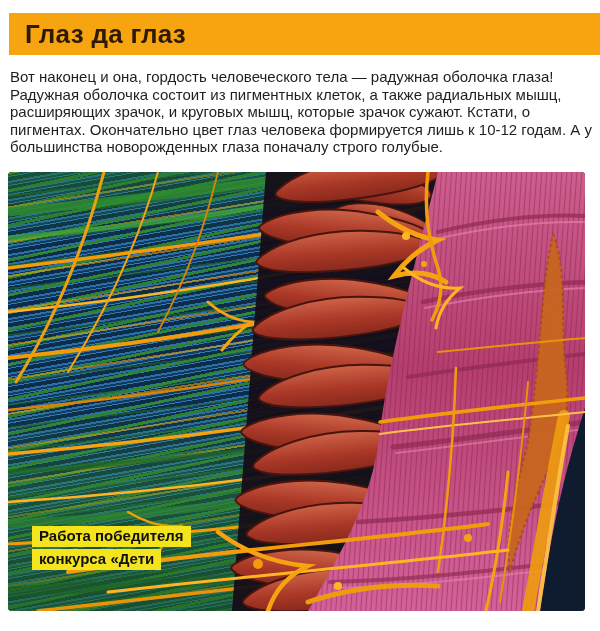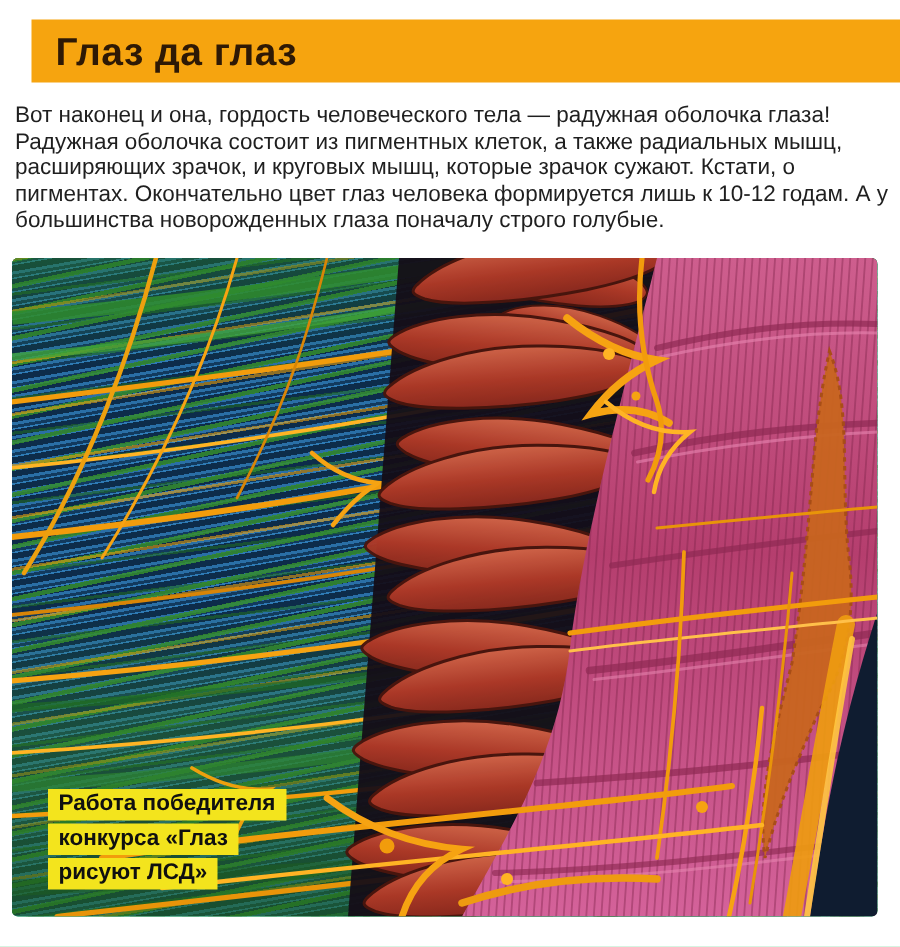--- a/index.html
+++ b/index.html
@@ -1,30 +1,30 @@
 <!DOCTYPE html>
 <html><head>
 <meta charset="utf-8">
 <style>
   html,body{margin:0;padding:0;background:#ffffff;}
   body{width:600px;height:631px;position:relative;font-family:"Liberation Sans",sans-serif;overflow:hidden;}
   .page{position:absolute;inset:0;background:#ffffff;}
 
   
-  .title-bar{position:absolute;left:21px;right:0;top:13px;height:42px;background:#f6a40f;
+  .title-bar{position:absolute;left:9px;right:0;top:13px;height:42px;background:#f6a40f;
              display:flex;align-items:center;padding-left:16px;box-sizing:border-box;}
   .title-bar h1{margin:0;font-size:26px;font-weight:bold;color:#2e1905;letter-spacing:.3px;}
 
   
   .intro{position:absolute;left:10px;top:68px;width:583px;margin:0;
          font-size:15px;line-height:17.6px;color:#1f1f1f;}
 
   
   .sem-figure{position:absolute;left:8px;top:172px;width:577px;height:439px;margin:0;
-              overflow:hidden;border-radius:4px;background:#22c55e;}
+              overflow:hidden;border-radius:4px;background:#0c4a6e;}
 
   
   .fibers{position:absolute;inset:0;
     background:
       repeating-linear-gradient(171deg, rgba(245,166,10,.55) 0 2px, transparent 2px 34px),
       repeating-linear-gradient(168deg, rgba(52,140,46,.85) 0 3px, transparent 3px 17px),
       repeating-linear-gradient(173deg, rgba(30,100,40,.65) 0 2px, transparent 2px 23px),
       repeating-linear-gradient(170deg, #2a6fa6 0 2px, #123a5e 2px 4px, #2e7ab4 4px 5px, #0d2c4a 5px 9px);
   }
   .fibers::after{content:"";position:absolute;inset:0;
@@ -159,18 +159,17 @@
         <circle cx="398" cy="64" r="4" fill="#ffb424" stroke="none"></circle>
         <circle cx="416" cy="92" r="3" fill="#f6a312" stroke="none"></circle>
         <circle cx="250" cy="392" r="5" fill="#f29c0c" stroke="none"></circle>
         <circle cx="330" cy="414" r="4" fill="#ffb424" stroke="none"></circle>
         <circle cx="460" cy="366" r="4" fill="#f6a312" stroke="none"></circle>
       </g>
     </svg>
 
     <figcaption class="caption">
       <span>Работа победителя</span>
-      <span>конкурса «Глаз</span>
-      <span>рисуют ЛСД»</span>
+      <span>конкурса «Дети</span>
     </figcaption>
   </figure>
 
 </div>
 
 </body></html>

